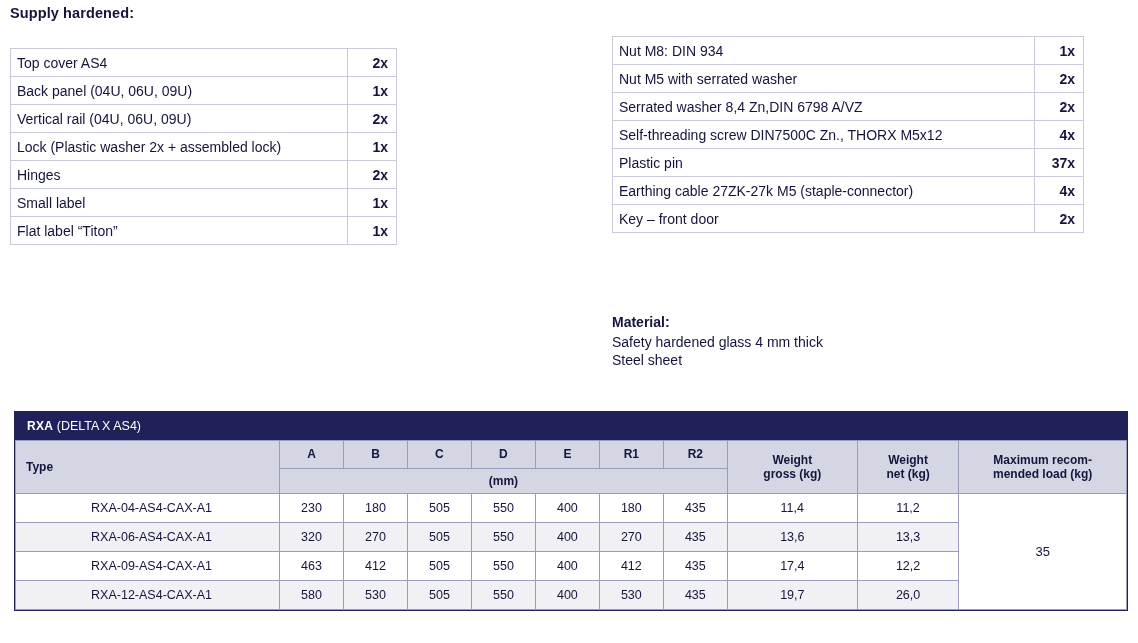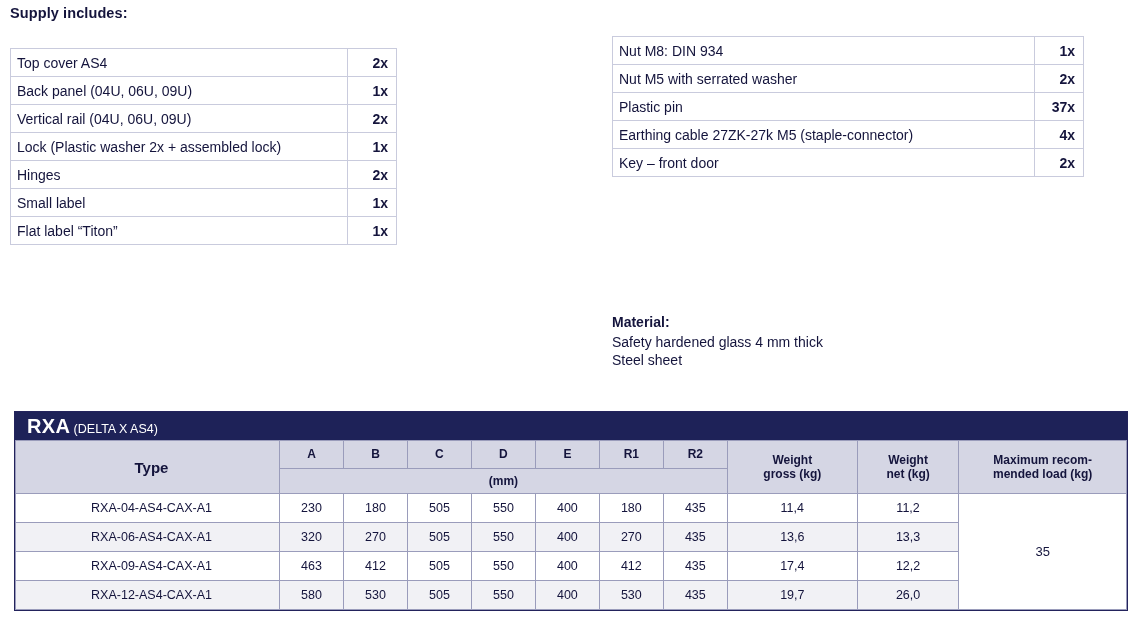--- a/index.html
+++ b/index.html
@@ -86,21 +86,21 @@
   }
   .spec-title {
     background: #1e2258;
     color: #ffffff;
     height: 28px;
     line-height: 28px;
     padding-left: 12px;
     font-size: 13px;
   }
   .spec-title .code {
-    font-size: 20px;
+    font-size: 12px;
     font-weight: bold;
     letter-spacing: 0.3px;
   }
   .spec-title .desc {
     font-size: 12.5px;
   }
   table.spec {
     border-collapse: collapse;
     width: 100%;
     font-size: 12.5px;
@@ -113,23 +113,23 @@
     vertical-align: middle;
     padding: 0 2px;
   }
   table.spec thead th {
     background: #d5d6e4;
     font-size: 12px;
     font-weight: bold;
     height: 24px;
   }
   table.spec thead th.type-head {
-    text-align: center;
+    text-align: left;
     padding-left: 10px;
-    font-size: 15px;
+    font-size: 12px;
   }
   table.spec thead th.tall {
     height: 52px;
     line-height: 14px;
   }
   table.spec tr.mm-row td {
     background: #d5d6e4;
     height: 22px;
     font-size: 12px;
     font-weight: bold;
@@ -149,21 +149,21 @@
   table.spec td.load-cell {
     font-size: 13px;
     background: #ffffff;
   }
 </style>
 </head>
 <body>
 
 <div class="page">
 
-  <div class="supply-heading">Supply includes:</div>
+  <div class="supply-heading">Supply hardened:</div>
 
   <table class="parts-table left">
     <tbody>
       <tr>
         <td class="name">Top cover AS4</td>
         <td class="qty">2x</td>
       </tr>
       <tr>
         <td class="name">Back panel (04U, 06U, 09U)</td>
         <td class="qty">1x</td>
@@ -193,20 +193,28 @@
 
   <table class="parts-table right">
     <tbody>
       <tr>
         <td class="name">Nut M8: DIN 934</td>
         <td class="qty">1x</td>
       </tr>
       <tr>
         <td class="name">Nut M5 with serrated washer</td>
         <td class="qty">2x</td>
+      </tr>
+      <tr>
+        <td class="name">Serrated washer 8,4 Zn,DIN 6798 A/VZ</td>
+        <td class="qty">2x</td>
+      </tr>
+      <tr>
+        <td class="name">Self-threading screw DIN7500C Zn., THORX M5x12</td>
+        <td class="qty">4x</td>
       </tr>
       <tr>
         <td class="name">Plastic pin</td>
         <td class="qty">37x</td>
       </tr>
       <tr>
         <td class="name">Earthing cable 27ZK-27k M5 (staple-connector)</td>
         <td class="qty">4x</td>
       </tr>
       <tr>

